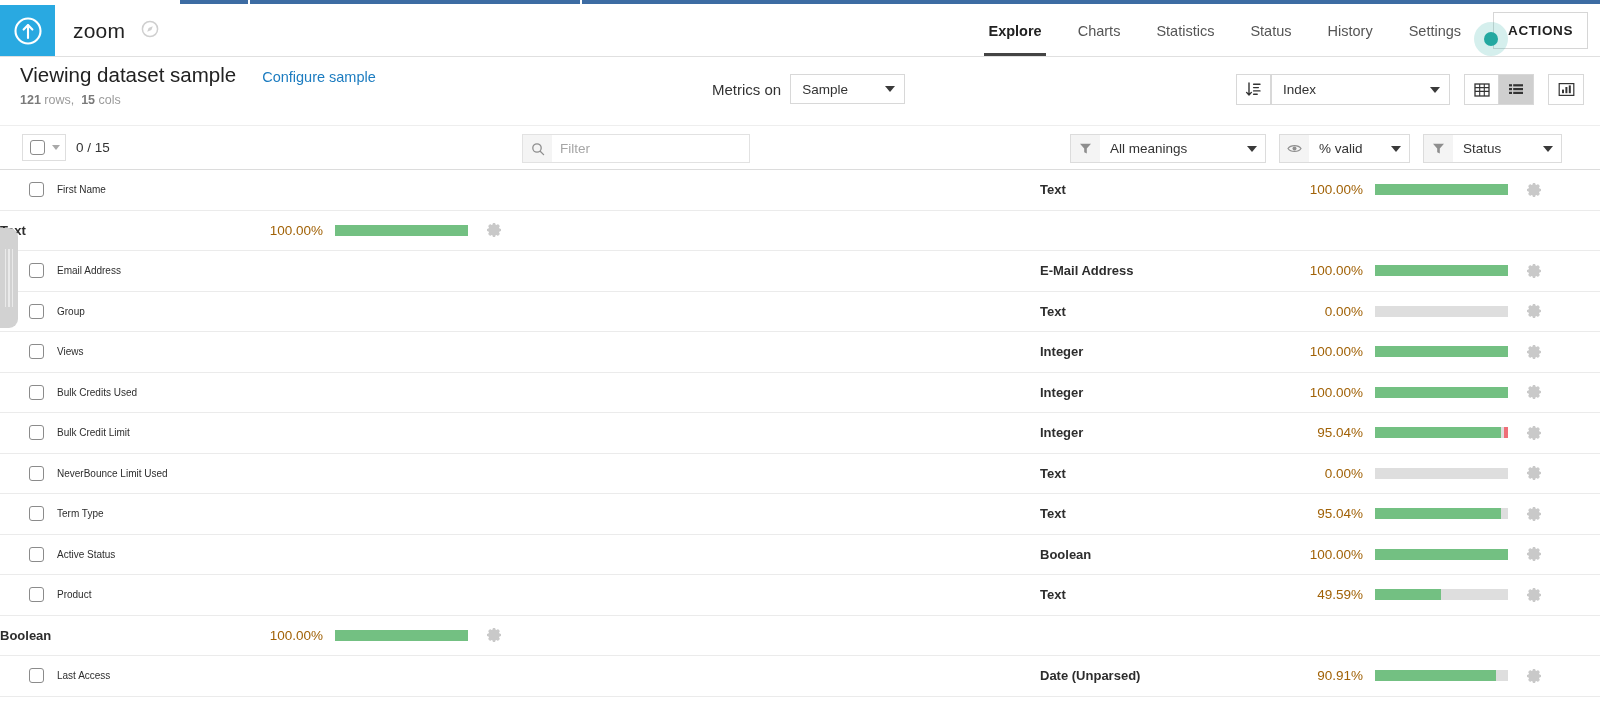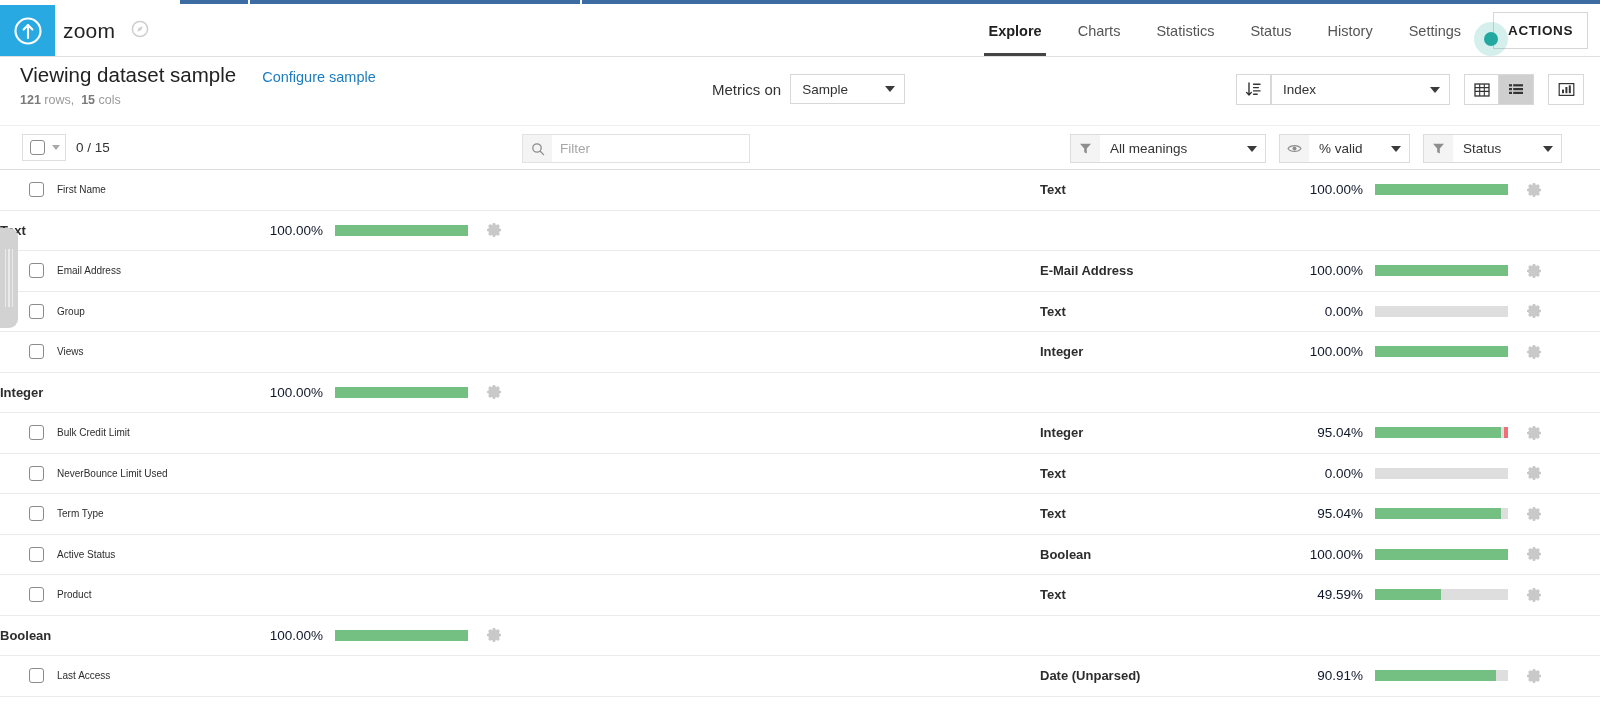--- a/index.html
+++ b/index.html
@@ -23,21 +23,21 @@
     position: absolute; top: 5px; left: 0; width: 1600px; height: 52px;
     background: #fff; border-bottom: 1px solid #e0e0e0;
     display: flex; align-items: stretch;
   }
   #logo-tile {
     width: 55px; background: #29a9e1;
     display: flex; align-items: center; justify-content: center;
   }
   #logo-tile svg { display: block; }
   #brand {
-    display: flex; align-items: center; gap: 16px; padding-left: 8px;
+    display: flex; align-items: center; gap: 16px; padding-left: 18px;
   }
   #brand .name { font-size: 21px; color: #222; letter-spacing: .2px; }
   #brand .badge-icon { opacity: .55; }
 
   #nav {
     margin-left: auto; display: flex; align-items: stretch; height: 100%;
   }
   .nav-item {
     display: flex; align-items: center; padding: 0 18px;
     font-size: 14.5px; color: #555; position: relative; cursor: pointer;
@@ -152,21 +152,21 @@
 
   
   #list { position: absolute; top: 170px; left: 0; width: 1600px; height: 542px; background: #fff; }
   .row {
     position: relative; height: 40.5px; border-bottom: 1px solid #ebebeb;
     display: flex; align-items: center;
   }
   .row .name-cell { display: flex; align-items: center; gap: 13px; padding-left: 29px; width: 1040px; }
   .row .name-txt { font-size: 10px; color: #2d2d2d; }
   .row .type-txt { width: 200px; font-size: 13px; font-weight: bold; color: #2d2d2d; }
-  .row .pct-txt  { width: 135px; text-align: right; font-size: 13.5px; color: #0f172a; padding-right: 12px; }
+  .row .pct-txt  { width: 135px; text-align: right; font-size: 13.5px; color: #a16207; padding-right: 12px; }
   .bar {
     width: 133px; height: 11px; background: #dedede; position: relative; overflow: hidden;
   }
   .bar .ok  { position: absolute; left: 0; top: 0; bottom: 0; background: #73c082; }
   .bar .bad { position: absolute; top: 0; bottom: 0; background: #ef6e78; }
   .gear { margin-left: 18px; opacity: .45; cursor: pointer; display: flex; align-items: center; }
 
   
   #left-handle {
     position: absolute; left: 0; top: 228px; width: 18px; height: 100px;
@@ -432,20 +432,24 @@
         <div class="ok" style="width:100%"></div>
       </div>
       <div class="gear">
         <svg width="16" height="16" viewBox="0 0 16 16">
           <path fill="#8a8a8a" d="M8 5.2a2.8 2.8 0 1 0 0 5.6 2.8 2.8 0 0 0 0-5.6zm0 4.2a1.4 1.4 0 1 1 0-2.8 1.4 1.4 0 0 1 0 2.8z"></path>
           <path fill="#8a8a8a" d="M15 6.9l-1.5-.3a5.6 5.6 0 0 0-.5-1.2l.9-1.3-1.9-2-1.3.9a5.6 5.6 0 0 0-1.2-.5L9.1 1H6.9l-.3 1.5c-.4.1-.8.3-1.2.5l-1.3-.9-2 2 .9 1.3c-.2.4-.4.8-.5 1.2L1 6.9v2.2l1.5.3c.1.4.3.8.5 1.2l-.9 1.3 2 2 1.3-.9c.4.2.8.4 1.2.5l.3 1.5h2.2l.3-1.5c.4-.1.8-.3 1.2-.5l1.3.9 2-2-.9-1.3c.2-.4.4-.8.5-1.2l1.5-.3V6.9z"></path>
         </svg>
       </div>
     </div>
     <div class="row">
+      <div class="name-cell">
+        <span class="cbox"></span>
+        <span class="name-txt">Bulk Credits Used</span>
+      </div>
       <div class="type-txt">Integer</div>
       <div class="pct-txt">100.00%</div>
       <div class="bar">
         <div class="ok" style="width:100%"></div>
       </div>
       <div class="gear">
         <svg width="16" height="16" viewBox="0 0 16 16">
           <path fill="#8a8a8a" d="M8 5.2a2.8 2.8 0 1 0 0 5.6 2.8 2.8 0 0 0 0-5.6zm0 4.2a1.4 1.4 0 1 1 0-2.8 1.4 1.4 0 0 1 0 2.8z"></path>
           <path fill="#8a8a8a" d="M15 6.9l-1.5-.3a5.6 5.6 0 0 0-.5-1.2l.9-1.3-1.9-2-1.3.9a5.6 5.6 0 0 0-1.2-.5L9.1 1H6.9l-.3 1.5c-.4.1-.8.3-1.2.5l-1.3-.9-2 2 .9 1.3c-.2.4-.4.8-.5 1.2L1 6.9v2.2l1.5.3c.1.4.3.8.5 1.2l-.9 1.3 2 2 1.3-.9c.4.2.8.4 1.2.5l.3 1.5h2.2l.3-1.5c.4-.1.8-.3 1.2-.5l1.3.9 2-2-.9-1.3c.2-.4.4-.8.5-1.2l1.5-.3V6.9z"></path>
         </svg>

